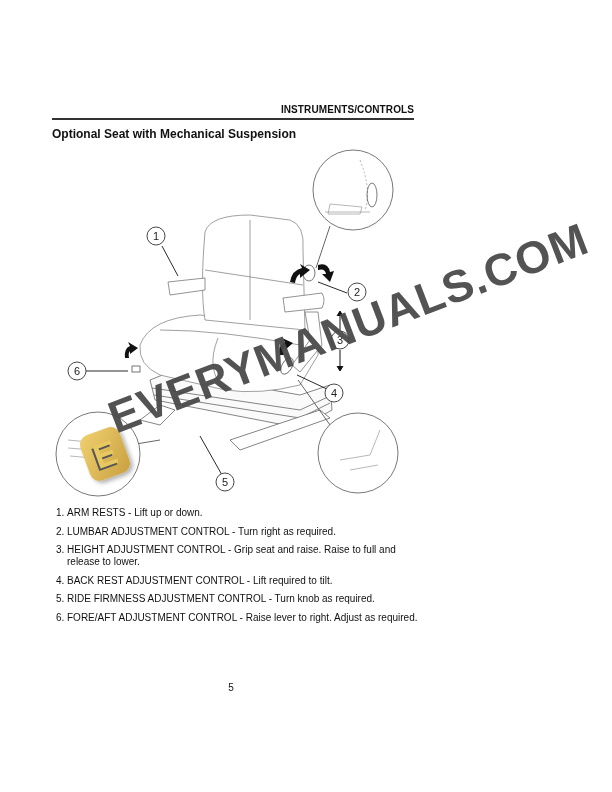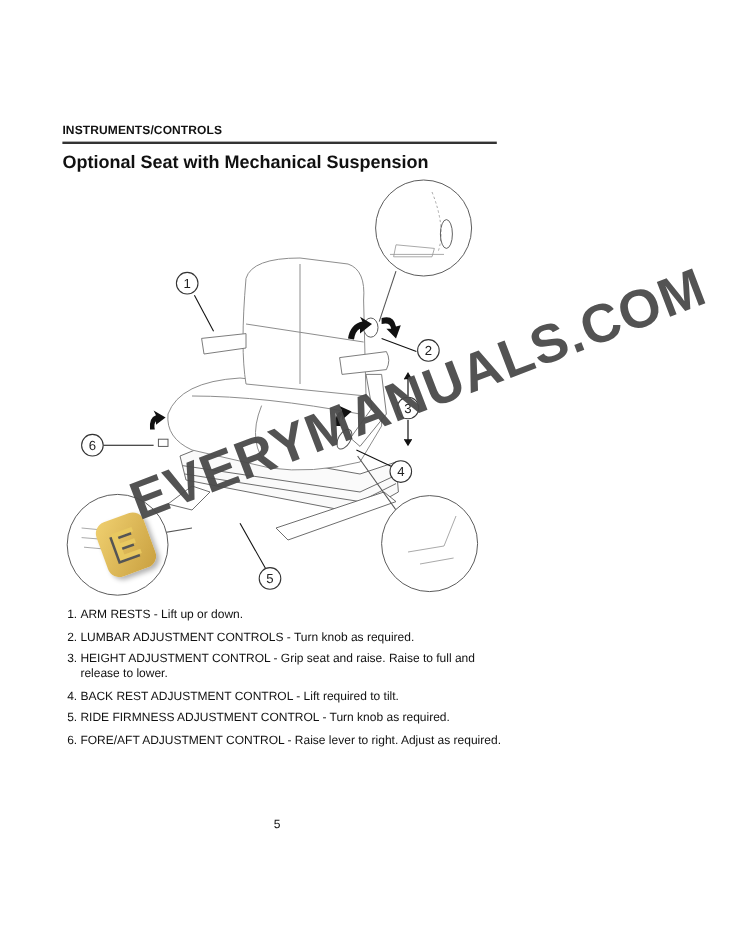--- a/index.html
+++ b/index.html
@@ -1,21 +1,21 @@
 <!DOCTYPE html>
 <html><head>
 <meta charset="utf-8">
 <style>
   html, body { margin: 0; padding: 0; background: #ffffff; }
   body { width: 612px; height: 792px; position: relative; overflow: hidden;
          font-family: "Liberation Sans", sans-serif; color: #111; }
   .section-header { position: absolute; left: 52px; top: 104px; width: 362px;
-         font-size: 10px; font-weight: bold; letter-spacing: 0.1px; }
+         text-align: right; font-size: 10px; font-weight: bold; letter-spacing: 0.1px; }
   .rule { position: absolute; left: 52px; top: 118px; width: 362px; height: 1.5px; background: #333; }
-  .page-title { position: absolute; left: 52px; top: 127px; font-size: 15px; font-weight: bold; text-align: right; }
+  .page-title { position: absolute; left: 52px; top: 127px; font-size: 12px; font-weight: bold; text-align: right; }
   .figure { position: absolute; left: 40px; top: 148px; width: 520px; height: 350px; }
   .watermark { position: absolute; left: 120px; top: 392px; font-size: 45px; font-weight: bold;
          color: #4a4a4a; transform-origin: left bottom; transform: rotate(-21deg);
          white-space: nowrap; letter-spacing: 1px; opacity: 0.95; }
   .logo { position: absolute; left: 84px; top: 430px; width: 42px; height: 48px;
          background: linear-gradient(135deg, #f0d070, #c9a040); border-radius: 10px;
          transform: rotate(-20deg); box-shadow: 2px 3px 4px rgba(0,0,0,0.3); }
   .logo span { display:block; text-align:center; font-size: 34px; font-weight:bold; color:#e8c860;
          text-shadow: -2px 2px 0 #555; line-height: 48px; }
   .list { position: absolute; left: 56px; top: 507px; width: 370px; font-size: 10px; line-height: 12px; }
@@ -123,21 +123,21 @@
   </div>
 <div class="watermark">EVERYMANUALS.COM</div>
 
 <div class="list">
   <div class="list-item">
     <span class="list-num">1.</span>
     <span class="list-text">ARM RESTS - Lift up or down.</span>
   </div>
   <div class="list-item">
     <span class="list-num">2.</span>
-    <span class="list-text">LUMBAR ADJUSTMENT CONTROLS - Turn knob as required.</span>
+    <span class="list-text">LUMBAR ADJUSTMENT CONTROL - Turn right as required.</span>
   </div>
   <div class="list-item">
     <span class="list-num">3.</span>
     <span class="list-text">HEIGHT ADJUSTMENT CONTROL - Grip seat and raise. Raise to full and release to lower.</span>
   </div>
   <div class="list-item">
     <span class="list-num">4.</span>
     <span class="list-text">BACK REST ADJUSTMENT CONTROL - Lift required to tilt.</span>
   </div>
   <div class="list-item">

